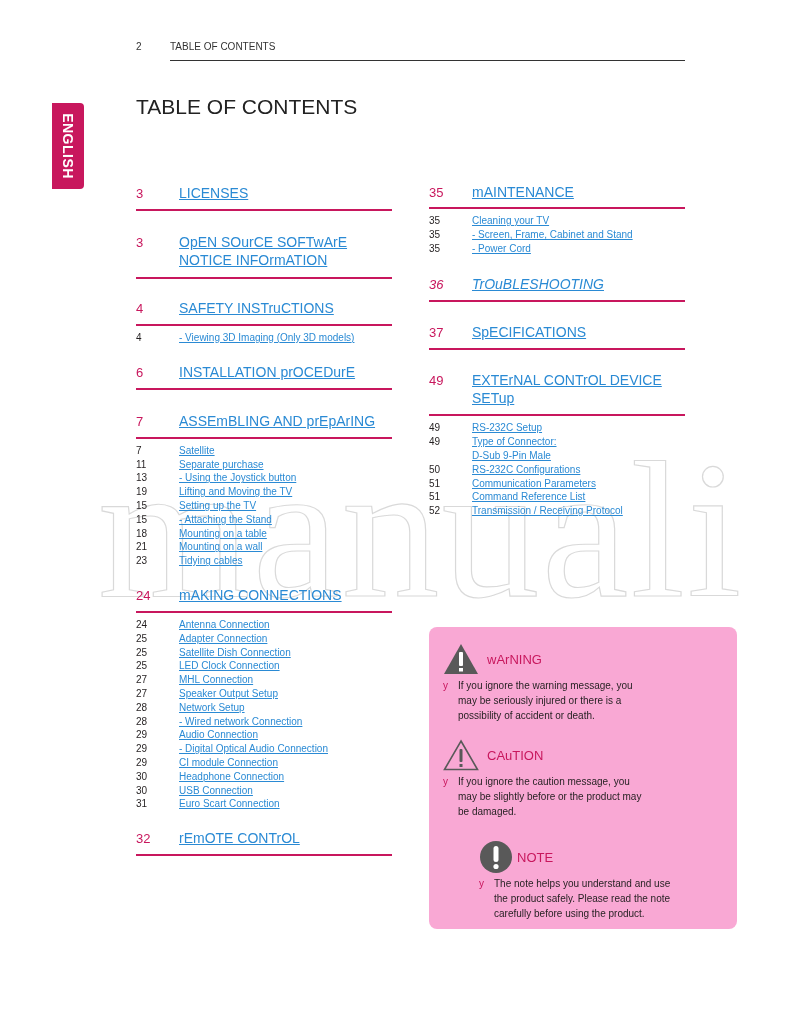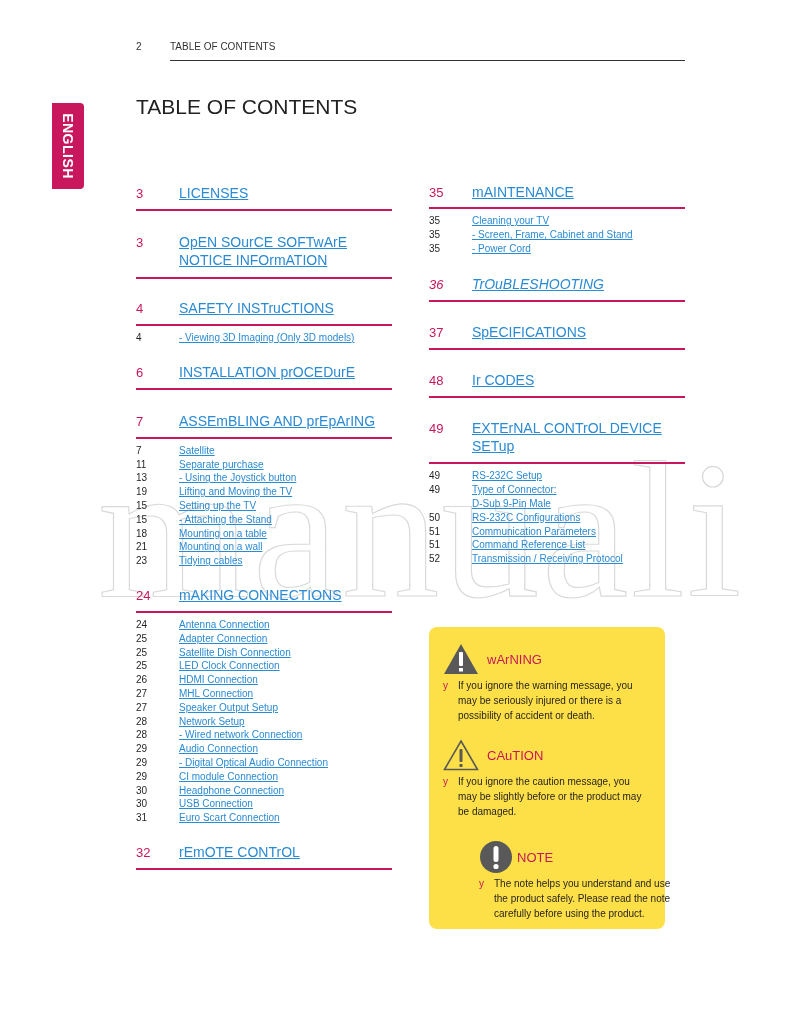--- a/index.html
+++ b/index.html
@@ -26,21 +26,21 @@
   .col.left { left: 136px; top: 184px; }
   .col.right { left: 429px; top: 183px; }
   .section { position: relative; }
   .sec-head { display: flex; align-items: flex-start; padding-bottom: 7px; border-bottom: 2px solid #c8175d; margin-bottom: 5px; }
   .sec-head .num { width: 43px; color: #c8175d; font-size: 13px; flex: none; padding-top: 2px; }
   .sec-head .label { color: #2a8ad4; font-size: 14px; text-decoration: underline; line-height: 18px; }
   .sub { display: flex; font-size: 10px; line-height: 13.8px; }
   .sub .num { width: 43px; flex: none; color: #231f20; }
   .sub .label { color: #2a8ad4; text-decoration: underline; white-space: nowrap; }
   .callout {
-    left: 429px; top: 627px; width: 236px; height: 302px; background: #fde047; border-radius: 8px;
+    left: 429px; top: 627px; width: 308px; height: 302px; background: #f9a8d4; border-radius: 8px;
   }
   .callout .block { position: absolute; left: 14px; width: 232px; }
   .callout .block-head { display: flex; align-items: center; height: 34px; }
   .callout .block-head svg { flex: none; }
   .callout .block-title { color: #c8175d; font-size: 13px; margin-left: 8px; }
   .callout .item { display: flex; font-size: 10px; line-height: 15px; color: #231f20; margin-top: 2px; }
   .callout .bullet { color: #c8175d; width: 15px; flex: none; }
   .watermark {
     left: 98px; top: 432px; font-family: "Liberation Serif", serif; font-size: 196px;
     color: transparent; -webkit-text-stroke: 1.2px #d8d8d8; letter-spacing: 2px;
@@ -156,24 +156,20 @@
       </div>
     <div class="sub">
         <span class="num">25</span>
         <span class="label">Satellite Dish Connection</span>
       </div>
     <div class="sub">
         <span class="num">25</span>
         <span class="label">LED Clock Connection</span>
       </div>
     <div class="sub">
-        <span class="num">26</span>
-        <span class="label">HDMI Connection</span>
-      </div>
-    <div class="sub">
         <span class="num">27</span>
         <span class="label">MHL Connection</span>
       </div>
     <div class="sub">
         <span class="num">27</span>
         <span class="label">Speaker Output Setup</span>
       </div>
     <div class="sub">
         <span class="num">28</span>
         <span class="label">Network Setup</span>
@@ -238,26 +234,20 @@
   <div class="section" style="margin-bottom:21px;font-style:italic;">
     <div class="sec-head">
       <span class="num">36</span>
       <span class="label">TrOuBLESHOOTING</span>
     </div>
   </div>
   <div class="section" style="margin-bottom:21px;">
     <div class="sec-head">
       <span class="num">37</span>
       <span class="label">SpECIFICATIONS</span>
-    </div>
-  </div>
-  <div class="section" style="margin-bottom:21px;">
-    <div class="sec-head">
-      <span class="num">48</span>
-      <span class="label">Ir CODES</span>
     </div>
   </div>
   <div class="section">
     <div class="sec-head">
       <span class="num">49</span>
       <span class="label" style="width:190px;">EXTErNAL CONTrOL DEVICE SETup</span>
     </div>
     <div class="sub">
         <span class="num">49</span>
         <span class="label">RS-232C Setup</span>

